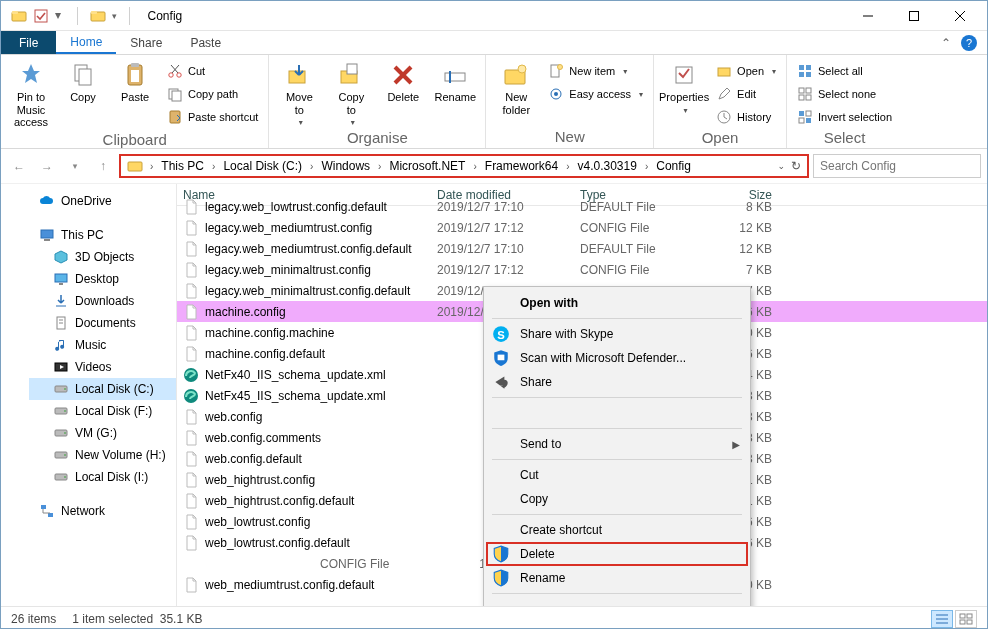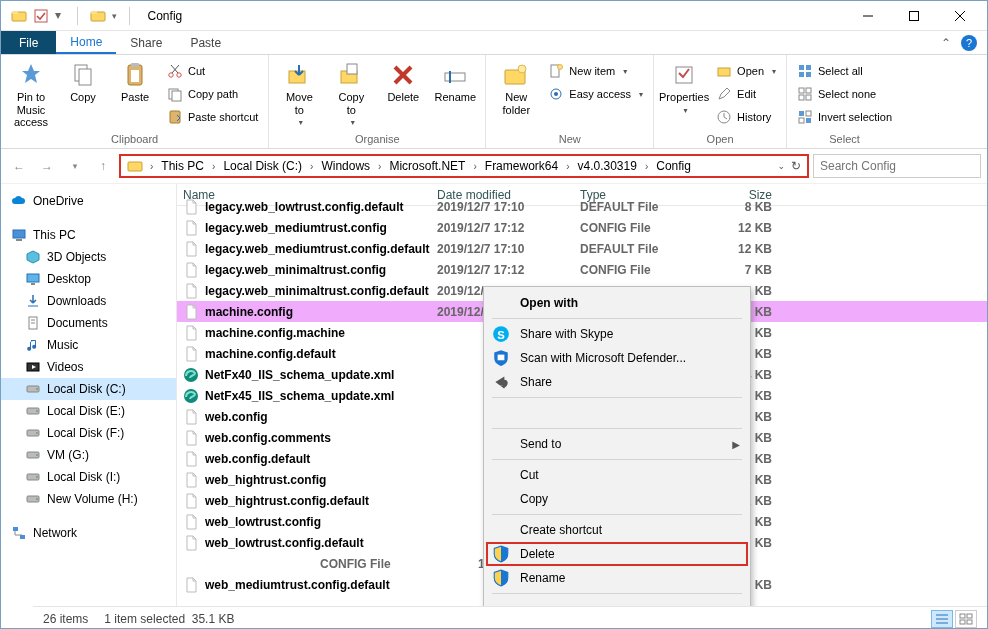--- a/index.html
+++ b/index.html
@@ -20,42 +20,42 @@
 .ribbon-tabs .tab { padding: 0 14px; display: flex; align-items: center; font-size: 12px; color: #444; }
 .ribbon-tabs .tab.active { border-bottom: 2px solid #1976d2; color: #1976d2; }
 .ribbon-tabs .help { margin-left: auto; display: flex; align-items: center; gap: 10px; padding-right: 10px; }
 .help .chev { color: #666; }
 .help .q { width: 16px; height: 16px; border-radius: 50%; background: #1976d2; color: #fff; display: flex; align-items: center; justify-content: center; font-size: 11px; }
 
 
 .ribbon { height: 94px; display: flex; border-bottom: 1px solid #d9d9d9; background: #fff; }
 .group { display: flex; flex-direction: column; border-right: 1px solid #e3e3e3; padding: 4px 6px 0 6px; }
 .group-body { display: flex; flex: 1; align-items: flex-start; gap: 4px; }
-.group-label { text-align: center; font-size: 11px; color: #666; padding: 2px 0 3px; }
+.group-label { text-align: center; font-size: 15px; color: #666; padding: 2px 0 3px; }
 .bigbtn { display: flex; flex-direction: column; align-items: center; width: 48px; padding-top: 2px; gap: 2px; font-size: 11px; text-align: center; line-height: 1.15; }
 .bigbtn .bicon { width: 28px; height: 28px; }
 .smallcol { display: flex; flex-direction: column; gap: 3px; padding-top: 2px; }
 .smallbtn { display: flex; align-items: center; gap: 5px; font-size: 11px; height: 20px; padding: 0 4px; }
 .smallbtn .sicon { width: 16px; height: 16px; }
 .dd::after { content: "▾"; font-size: 8px; margin-left: 3px; color: #555; }
 
 
 .addressbar { height: 35px; display: flex; align-items: center; padding: 0 6px; gap: 4px; border-bottom: 1px solid #f0f0f0; }
 .navbtn { width: 24px; height: 24px; display: flex; align-items: center; justify-content: center; color: #888; border-radius: 2px; }
 .pathbox { flex: 1; height: 24px; border: 2px solid #d93025; display: flex; align-items: center; padding: 0 2px; gap: 0; background: #fff; }
 .pathico { width: 16px; height: 16px; margin: 0 4px; }
 .crumb { padding: 0 5px; font-size: 12px; }
 .cchev { color: #555; font-size: 10px; padding: 0 3px; }
 .pathtail { margin-left: auto; display: flex; align-items: center; gap: 6px; padding-right: 4px; color: #555; }
 .searchbox { width: 168px; height: 24px; border: 1px solid #ccc; padding: 0 6px; font-size: 12px; color: #777; }
 
 
 .main { display: flex; height: calc(629px - 30px - 24px - 94px - 35px - 24px); }
 .navpane { width: 176px; border-right: 1px solid #e8e8e8; padding: 6px 0; overflow: hidden; }
-.navitem { display: flex; align-items: center; gap: 6px; height: 22px; padding-left: 24px; font-size: 12px; }
+.navitem { display: flex; align-items: center; gap: 6px; height: 22px; padding-left: 24px; font-size: 12px; margin-left: 28px; }
 .navitem.root { padding-left: 10px; }
 .navitem.selected { background: #cde8ff; }
 .navspacer { height: 12px; }
 .nicon { width: 16px; height: 16px; flex-shrink: 0; }
 
 .listarea { flex: 1; position: relative; overflow: hidden; }
 .listheader { display: flex; height: 22px; align-items: center; border-bottom: 1px solid #e8e8e8; font-size: 12px; color: #355; }
 .col-name { width: 260px; padding-left: 6px; }
 .col-date { width: 143px; }
 .col-type { width: 120px; }
@@ -70,21 +70,21 @@
 .ctxmenu { position: absolute; left: 306px; top: 8px; width: 268px; background: #f2f2f2; border: 1px solid #bfbfbf; box-shadow: 2px 3px 6px rgba(0,0,0,0.25); padding: 4px 2px; z-index: 50; }
 .ctxitem { display: flex; align-items: center; height: 24px; padding: 0 8px 0 6px; font-size: 12px; gap: 10px; }
 .ctxitem .cicon { width: 18px; height: 18px; display: flex; align-items: center; justify-content: center; }
 .ctxitem .label { flex: 1; }
 .ctxitem.bold .label { font-weight: 600; }
 .ctxsep { height: 1px; background: #d4d4d4; margin: 3px 6px; }
 .ctxitem .arrow { color: #555; font-size: 10px; }
 .ctxitem.marked { outline: 2px solid #d93025; outline-offset: -2px; }
 
 
-.statusbar { height: 24px; border-top: 1px solid #e5e5e5; display: flex; align-items: center; padding: 0 10px; font-size: 12px; color: #444; gap: 16px; margin-left: 32px; }
+.statusbar { height: 24px; border-top: 1px solid #e5e5e5; display: flex; align-items: center; padding: 0 10px; font-size: 12px; color: #444; gap: 16px; }
 .statusbar .viewbtns { margin-left: auto; display: flex; gap: 2px; }
 .viewbtn { width: 22px; height: 18px; border: 1px solid #ccc; display: flex; align-items: center; justify-content: center; }
 .viewbtn.active { background: #cde8ff; border-color: #7ab8e8; }
 
 
 .frame { width: 988px; height: 629px; border: 1px solid #7aa0c0; position: relative; }
 </style>
 </head>
 <body>
 
@@ -420,70 +420,63 @@
                 <rect x="2" y="5" width="12" height="6" rx="1" fill="#bbb" stroke="#888"></rect>
                 <circle cx="12" cy="8" r="1" fill="#6a6"></circle>
               </svg></span>
             <span>Local Disk (C:)</span>
           </div>
           <div class="navitem">
             <span class="nicon"><svg viewBox="0 0 16 16">
                 <rect x="2" y="5" width="12" height="6" rx="1" fill="#bbb" stroke="#888"></rect>
                 <circle cx="12" cy="8" r="1" fill="#6a6"></circle>
               </svg></span>
-            <span>Local Disk (E:)</span>
+            <span>Local Disk (F:)</span>
           </div>
           <div class="navitem">
             <span class="nicon"><svg viewBox="0 0 16 16">
                 <rect x="2" y="5" width="12" height="6" rx="1" fill="#bbb" stroke="#888"></rect>
                 <circle cx="12" cy="8" r="1" fill="#6a6"></circle>
               </svg></span>
-            <span>Local Disk (F:)</span>
+            <span>VM (G:)</span>
           </div>
           <div class="navitem">
             <span class="nicon"><svg viewBox="0 0 16 16">
                 <rect x="2" y="5" width="12" height="6" rx="1" fill="#bbb" stroke="#888"></rect>
                 <circle cx="12" cy="8" r="1" fill="#6a6"></circle>
               </svg></span>
-            <span>VM (G:)</span>
+            <span>New Volume (H:)</span>
           </div>
           <div class="navitem">
             <span class="nicon"><svg viewBox="0 0 16 16">
                 <rect x="2" y="5" width="12" height="6" rx="1" fill="#bbb" stroke="#888"></rect>
                 <circle cx="12" cy="8" r="1" fill="#6a6"></circle>
               </svg></span>
             <span>Local Disk (I:)</span>
-          </div>
-          <div class="navitem">
-            <span class="nicon"><svg viewBox="0 0 16 16">
-                <rect x="2" y="5" width="12" height="6" rx="1" fill="#bbb" stroke="#888"></rect>
-                <circle cx="12" cy="8" r="1" fill="#6a6"></circle>
-              </svg></span>
-            <span>New Volume (H:)</span>
           </div>
         </div>
     <div class="navspacer"></div>
     <div class="navitem root">
           <span class="nicon"><svg viewBox="0 0 16 16">
               <rect x="2" y="2" width="5" height="4" fill="#4a90d9"></rect>
               <rect x="9" y="10" width="5" height="4" fill="#4a90d9"></rect>
               <path d="M4 6v4h7" fill="none" stroke="#888"></path>
             </svg></span>
           <span>Network</span>
         </div>
   </div>
 
   <div class="listarea">
     <div class="listheader">
       <div class="col-name">Name</div>
       <div class="col-date">Date modified</div>
       <div class="col-type">Type</div>
       <div class="col-size">Size</div>
     </div>
-    <div id="rows" style="margin-top: -10px; font-weight: bold;">
+    <div id="rows" style="margin-top: -10px;">
           <div class="row">
             <div class="col-name">
               <span class="ficon"><svg viewBox="0 0 16 16">
                   <path d="M4 1h6l3 3v11H4z" fill="#fff" stroke="#bbb"></path>
                   <path d="M10 1v3h3" fill="none" stroke="#bbb"></path>
                 </svg></span>
               <span>legacy.web_lowtrust.config.default</span>
             </div>
             <div class="col-date muted">2019/12/7 17:10</div>
             <div class="col-type muted">DEFAULT File</div>

